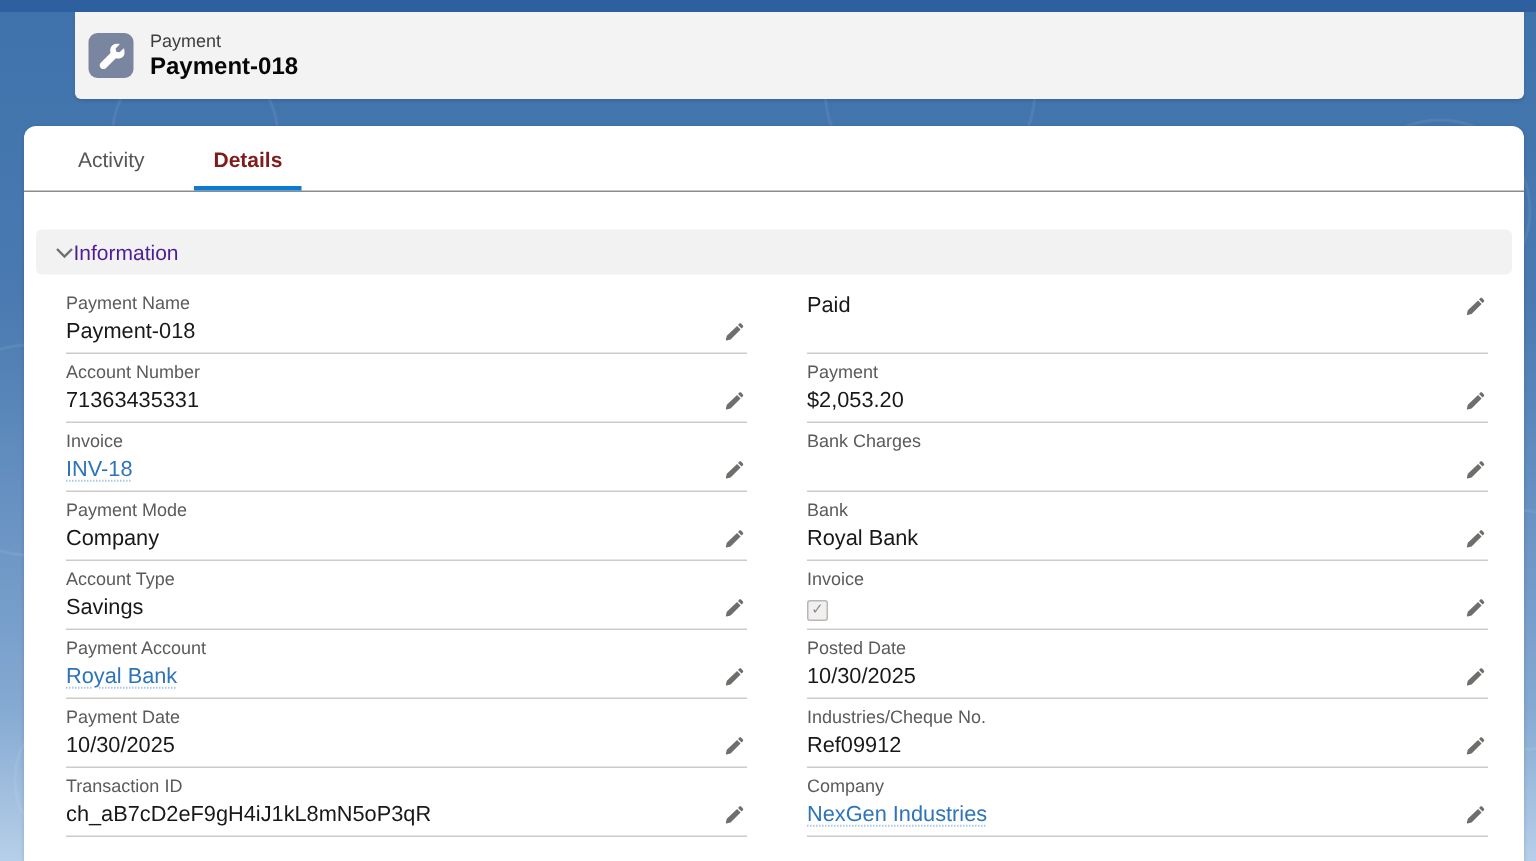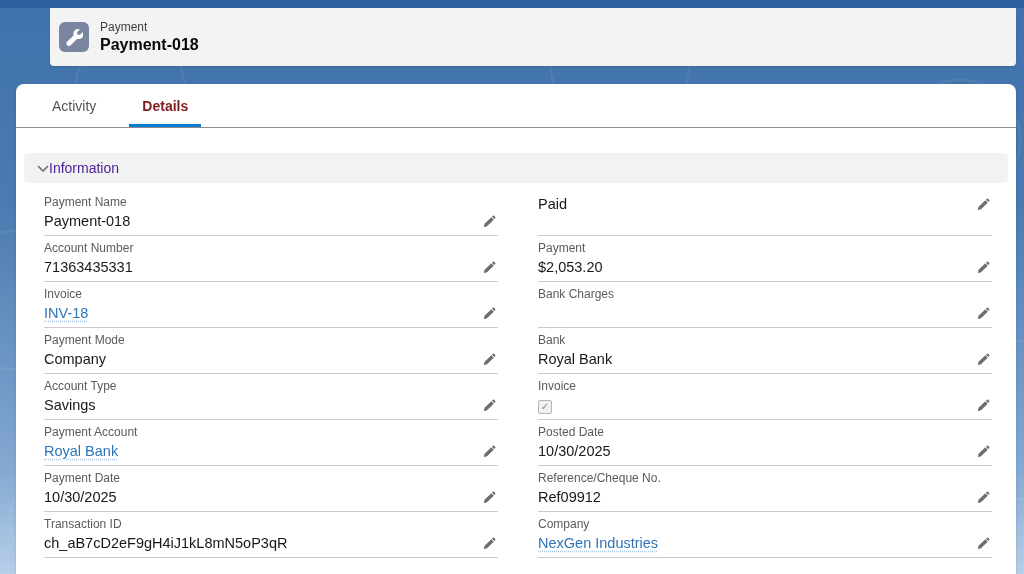--- a/index.html
+++ b/index.html
@@ -307,21 +307,21 @@
       <button class="edit-btn" title="Edit">
         <span style="display:flex;">
           <svg width="13" height="13" viewBox="0 0 16 16">
             <path fill="currentColor" d="M12.2.9c.4-.4 1-.4 1.4 0l1.5 1.5c.4.4.4 1 0 1.4l-1.1 1.1-2.9-2.9L12.2.9zM10.3 2.8l2.9 2.9-8.2 8.2-3.4.8a.4.4 0 0 1-.5-.5l.8-3.4 8.4-8z"></path>
           </svg>
         </span>
       </button>
     </div>
   </div>
         <div class="field">
-    <div class="field-label">Reference/Cheque No.</div>
+    <div class="field-label">Industries/Cheque No.</div>
     <div class="field-value-row">
       <div class="field-value">Ref09912</div>
       <button class="edit-btn" title="Edit">
         <span style="display:flex;">
           <svg width="13" height="13" viewBox="0 0 16 16">
             <path fill="currentColor" d="M12.2.9c.4-.4 1-.4 1.4 0l1.5 1.5c.4.4.4 1 0 1.4l-1.1 1.1-2.9-2.9L12.2.9zM10.3 2.8l2.9 2.9-8.2 8.2-3.4.8a.4.4 0 0 1-.5-.5l.8-3.4 8.4-8z"></path>
           </svg>
         </span>
       </button>
     </div>

